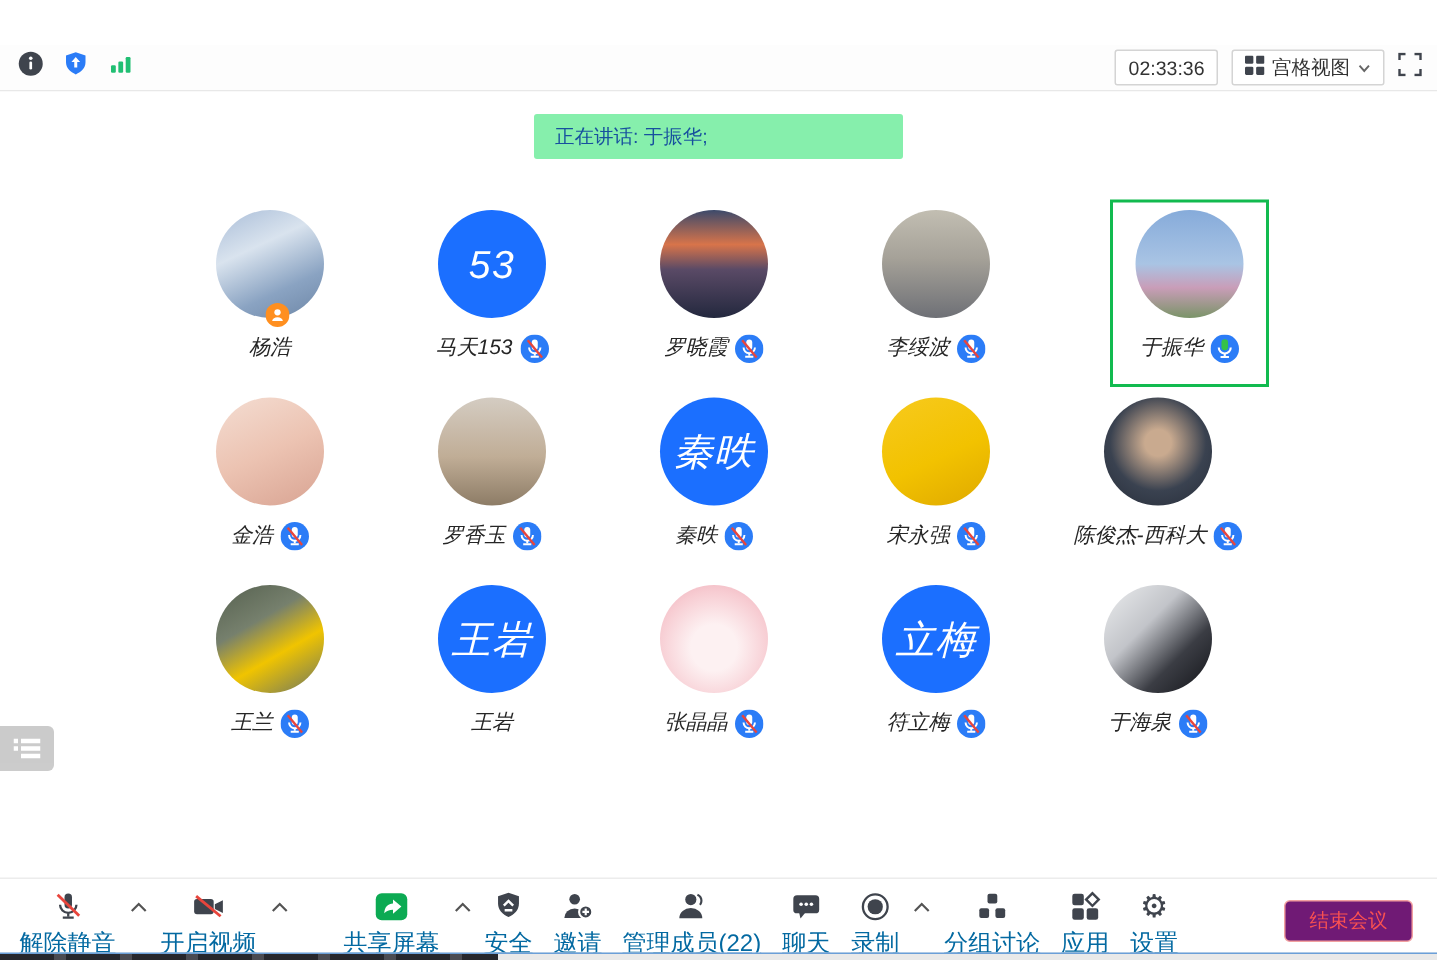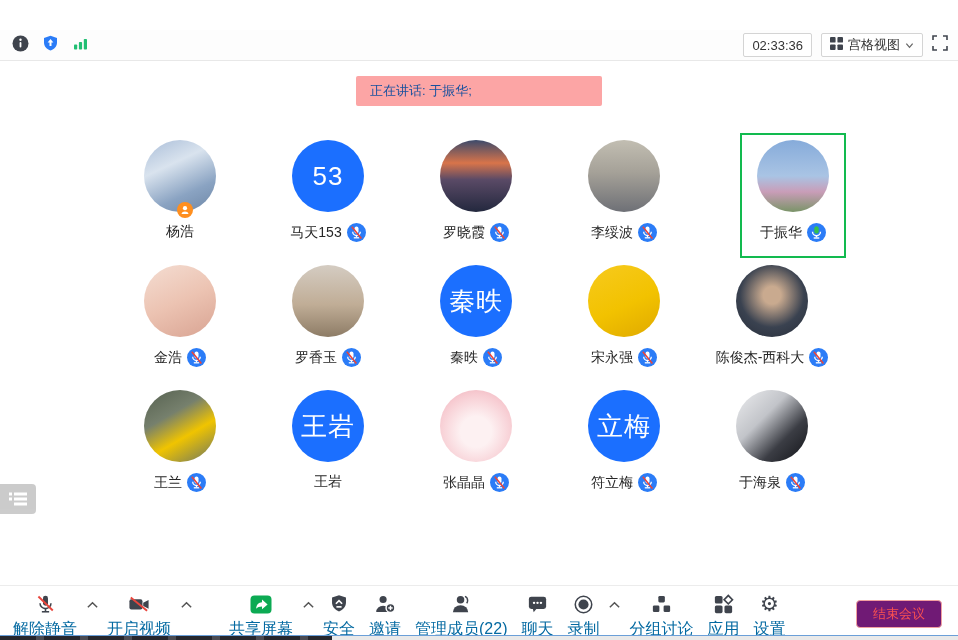--- a/index.html
+++ b/index.html
@@ -19,33 +19,33 @@
   
   #topbar{position:absolute;top:30px;left:0;right:0;height:30px;background:#fdfdfd;border-bottom:1px solid #e8e8e8;}
   #topbar-left{position:absolute;left:12px;top:0;height:30px;display:flex;align-items:center;gap:13px;}
   #topbar-right{position:absolute;right:10px;top:0;height:30px;display:flex;align-items:center;gap:9px;justify-content:flex-end;}
   .badge-box{border:1px solid #d4d4d4;border-radius:2px;background:#fff;height:22px;display:flex;
              align-items:center;padding:0 8px;font-size:13px;color:#333;}
   #view-btn{gap:5px;cursor:default;}
   
   #main{position:absolute;top:61px;left:0;right:0;bottom:55px;background:#fff;}
   #banner{position:absolute;left:50%;transform:translateX(-50%);top:15px;width:246px;height:30px;
-          background:#fca5a5;border-radius:2px;font-size:13px;color:#17509e;line-height:30px;
+          background:#86efac;border-radius:2px;font-size:13px;color:#17509e;line-height:30px;
           padding-left:14px;box-sizing:border-box;text-align:left;}
   #grid{position:absolute;left:106px;top:72px;display:grid;grid-template-columns:repeat(5,148px);
         grid-template-rows:repeat(3,125px);}
   .cell{position:relative;display:flex;flex-direction:column;align-items:center;padding-top:7px;
-        box-sizing:border-box;}
+        box-sizing:border-box;font-style:italic;}
   .cell.speaking{border:2px solid #12ba4f;padding-top:5px;margin-left:42px;}
   .avatar-wrap{position:relative;width:72px;height:72px;}
   .avatar{width:72px;height:72px;border-radius:50%;display:flex;align-items:center;justify-content:center;
           overflow:hidden;}
   .avatar.text{color:#fff;font-size:26px;letter-spacing:1px;}
   .host-badge{position:absolute;bottom:-6px;left:50%;transform:translateX(-3px);width:16px;height:16px;}
-  .name-row{margin-top:11px;display:flex;align-items:center;gap:5px;}
+  .name-row{margin-top:11px;display:flex;align-items:flex-start;gap:5px;}
   .pname{font-size:14px;color:#262626;white-space:nowrap;}
   .mic{width:19px;height:19px;display:block;}
   
   #side-handle{position:absolute;left:0;top:423px;width:36px;height:30px;background:#c9c9c9;
                border-radius:0 4px 4px 0;display:flex;align-items:center;justify-content:center;opacity:.95;}
   
   #bottombar{position:absolute;left:0;right:0;bottom:4px;height:51px;background:#fff;border-top:1px solid #ececec;
              display:flex;align-items:flex-start;padding:6px 0 0 6px;box-sizing:border-box;}
   .tb-group{display:flex;align-items:flex-start;}
   .tb-group.gap{margin-left:28px;}

